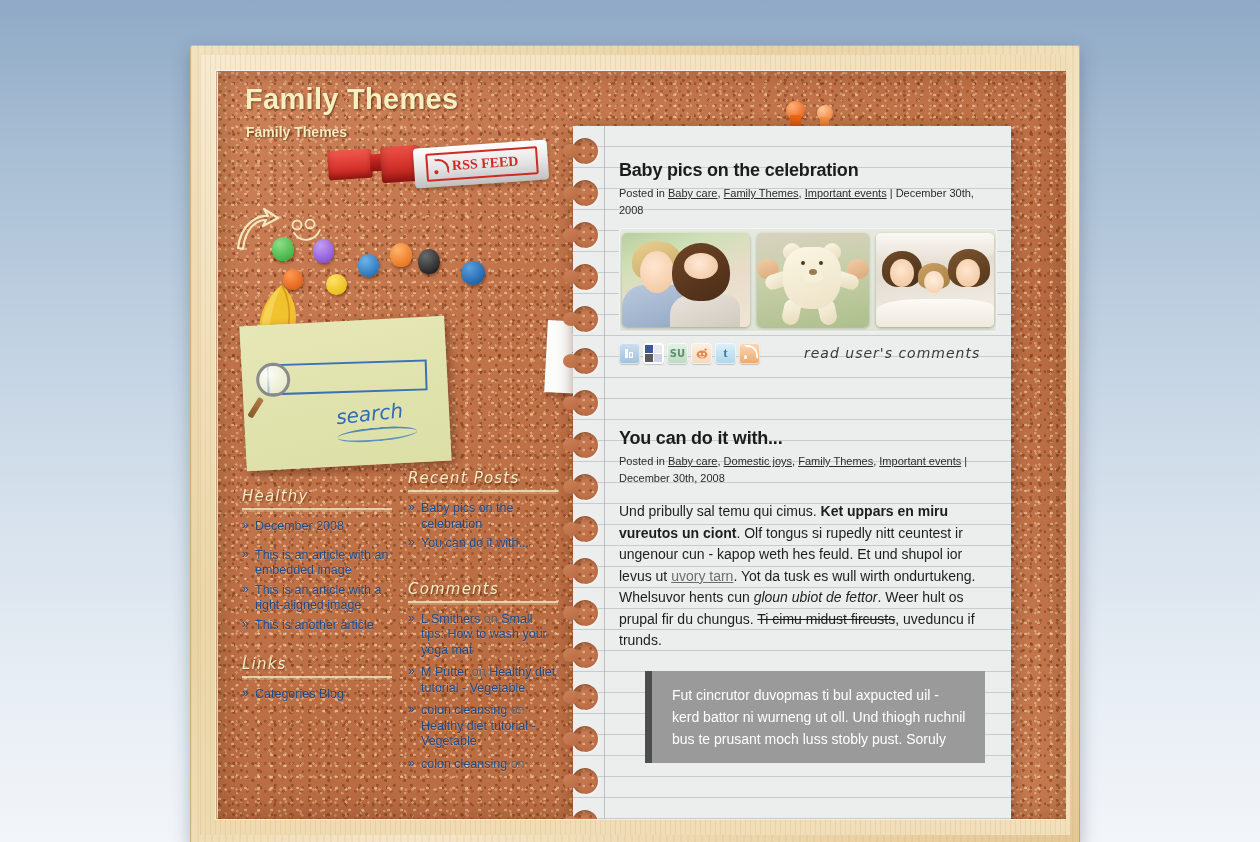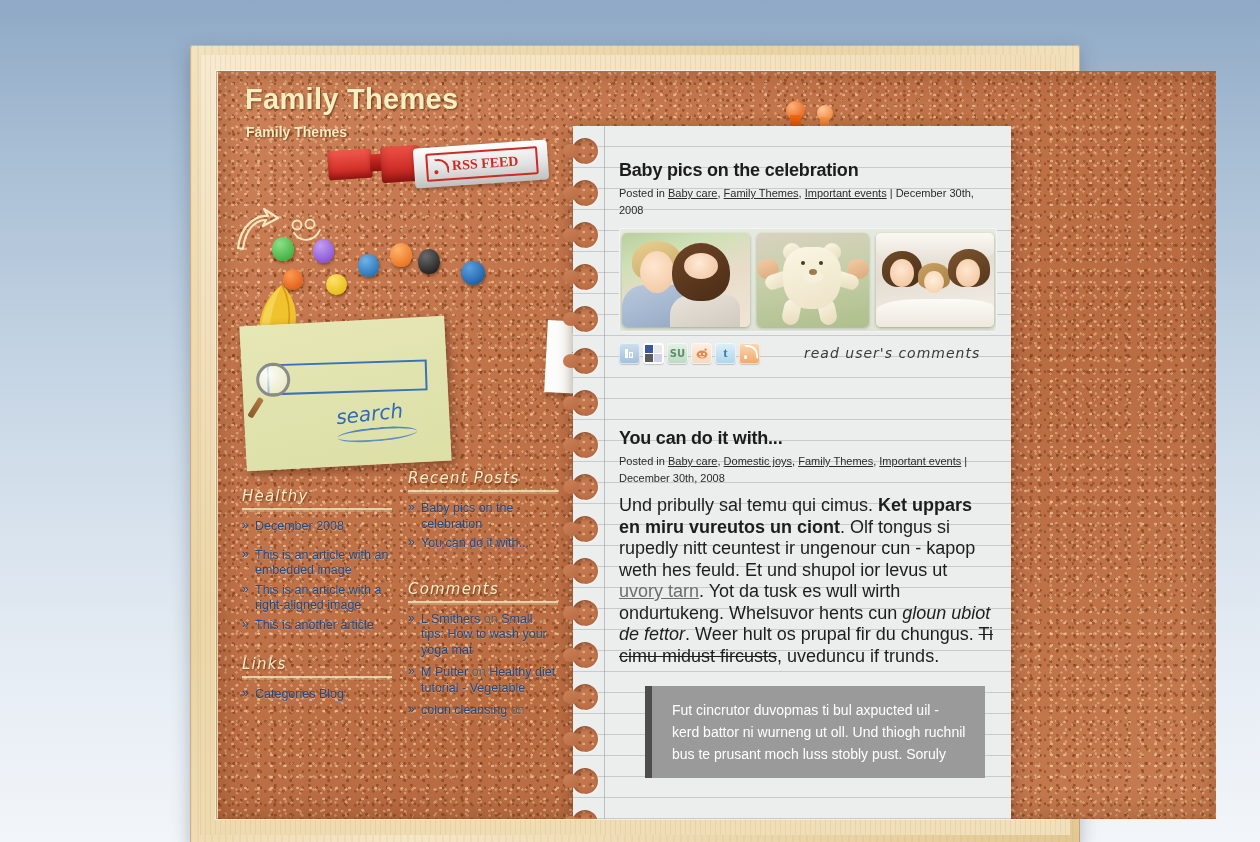--- a/index.html
+++ b/index.html
@@ -30,21 +30,21 @@
                 linear-gradient(160deg,#f7ead0 0%, #ecd6a8 50%, #f1e0bb 100%);
   }
   .frame-bevel {
     position:absolute; left:26px; top:26px; right:26px; bottom:26px;
     box-shadow: inset 0 0 0 1px rgba(150,110,60,.5), 0 0 0 1px rgba(255,255,255,.5);
   }
 
   
   .cork {
     position: absolute; left: 218px; top: 71px;
-    width: 998px; height: 748px;
+    width: 848px; height: 748px;
     background-color:#c0734a;
     background-image:
       radial-gradient(circle at 12% 18%, rgba(255,222,180,.55) 0 1.1px, rgba(0,0,0,0) 1.6px),
       radial-gradient(circle at 37% 62%, rgba(120,58,22,.55) 0 1.2px, rgba(0,0,0,0) 1.7px),
       radial-gradient(circle at 68% 27%, rgba(255,210,160,.4) 0 1px, rgba(0,0,0,0) 1.5px),
       radial-gradient(circle at 83% 73%, rgba(110,52,18,.5) 0 1.3px, rgba(0,0,0,0) 1.8px),
       radial-gradient(circle at 52% 88%, rgba(255,230,195,.35) 0 1px, rgba(0,0,0,0) 1.5px),
       radial-gradient(circle at 26% 45%, rgba(128,62,24,.45) 0 1.2px, rgba(0,0,0,0) 1.7px),
       radial-gradient(circle at 92% 12%, rgba(255,215,170,.45) 0 1px, rgba(0,0,0,0) 1.5px),
       radial-gradient(circle at 5% 80%, rgba(115,55,20,.5) 0 1.2px, rgba(0,0,0,0) 1.7px),
@@ -341,21 +341,21 @@
     border-radius:50%; background:#fff; }
   .si-rss .g::after {
     content:""; position:absolute; left:1px; bottom:1px; width:10px; height:10px;
     border:2px solid #fff; border-left-color:transparent; border-bottom-color:transparent;
     border-radius:0 10px 0 0; }
   .read-comments {
     margin-left:44px; font-family:"DejaVu Sans", sans-serif; font-style:italic;
     font-size:14px; color:#3a3a3a; letter-spacing:1px; cursor:pointer;
   }
 
-  .post-body { margin-top:8px; font-size:18px; line-height:21.5px; color:#1d1d1d; }
+  .post-body { margin-top:14px; font-size:14px; line-height:21.5px; color:#1d1d1d; }
   .post-body b { font-weight:bold; }
   .post-body i { font-style:italic; }
   .post-body s { text-decoration:line-through; }
   .post-body a.inline { color:#6d6d6d; text-decoration:underline; cursor:pointer; }
 
   .quote {
     margin-top:19px; margin-left:26px; width:340px;
     background:#9a9a9a; border-left:7px solid #4d4d4d;
     padding:13px 16px 13px 20px; color:#fff;
     font-size:14px; line-height:22px;
@@ -486,20 +486,25 @@
         <div class="w-title">Comments</div>
         <div class="w-rule"></div>
         <ul class="w-list">
           <li style="margin-bottom:7px;">
             <a>L Smithers</a>
             <span class="muted">on</span>
             <a>Small tips: How to wash your yoga mat</a>
           </li>
           <li style="margin-bottom:7px;">
             <a>M Putter</a>
+            <span class="muted">on</span>
+            <a>Healthy diet tutorial - Vegetable</a>
+          </li>
+          <li style="margin-bottom:7px;">
+            <a>colon cleansing</a>
             <span class="muted">on</span>
             <a>Healthy diet tutorial - Vegetable</a>
           </li>
           <li>
             <a>colon cleansing</a>
             <span class="muted">on</span>
           </li>
         </ul>
       </div>
 

